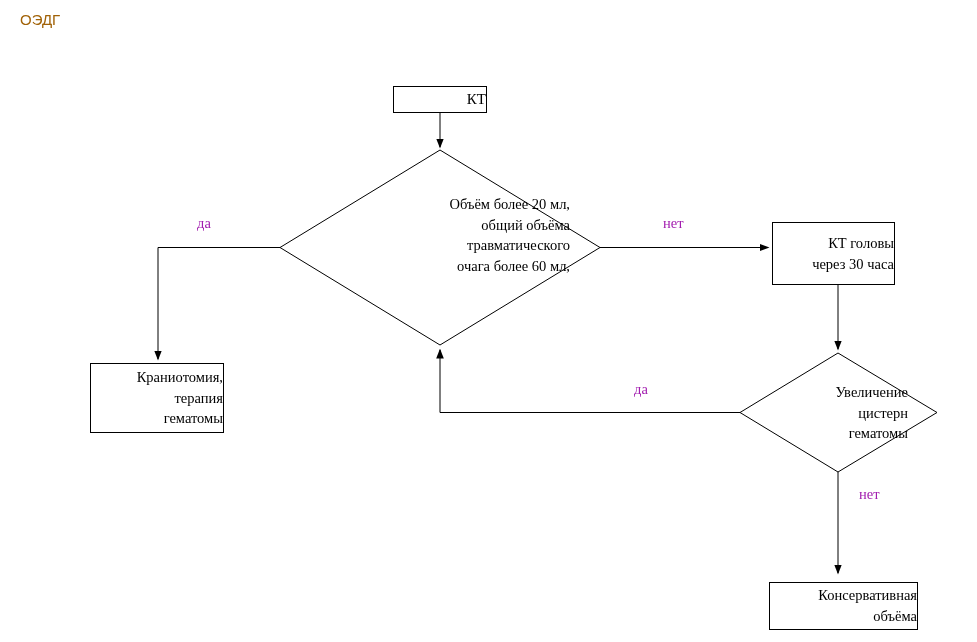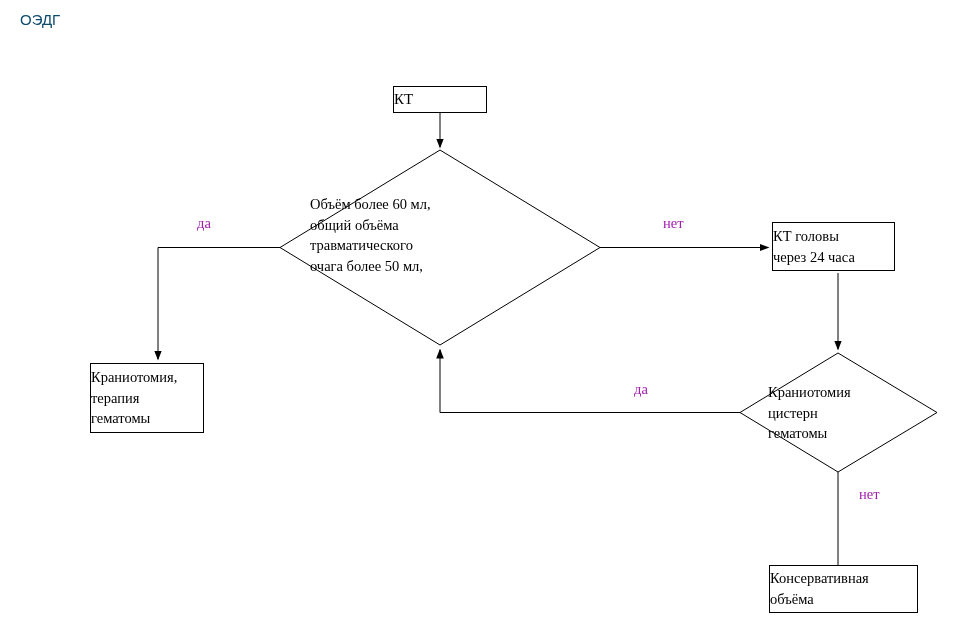--- a/index.html
+++ b/index.html
@@ -15,32 +15,32 @@
     color: #000000;
     font-family: "Liberation Serif", "DejaVu Serif", serif;
     overflow: hidden;
   }
   .page-title {
     position: absolute;
     left: 20px;
     top: 11px;
     font-family: "Liberation Sans", "DejaVu Sans", sans-serif;
     font-size: 15px;
-    color: #0c4a6e;
+    color: #a16207;
   }
   .flow-svg {
     position: absolute;
     left: 0;
     top: 0;
   }
   .node {
     position: absolute;
     display: flex;
     flex-direction: column;
-    align-items: flex-start;
+    align-items: flex-end;
     justify-content: center;
     text-align: center;
     font-size: 14.5px;
     line-height: 1.42;
     color: #000000;
   }
   .node span { display: block; white-space: nowrap; }
   .box {
     border: 1px solid #000000;
     background: #ffffff;
@@ -82,44 +82,44 @@
     <path d="M 740 412.5 H 440 V 350" fill="none" stroke="#000000" stroke-width="1" marker-end="url(#arrowhead)"></path>
 
     <path d="M 838 472 V 573" fill="none" stroke="#000000" stroke-width="1" marker-end="url(#arrowhead)"></path>
   </svg>
 
   <div class="node box" style="left:393px; top:86px; width:94px; height:27px; font-size:15px;">
     <span>КТ</span>
   </div>
 
   <div class="node" style="left:310px; top:194px; width:260px;">
-    <span>Объём более 60 мл,</span>
+    <span>Объём более 20 мл,</span>
     <span>общий объёма</span>
     <span>травматического</span>
-    <span>очага более 50 мл,</span>
+    <span>очага более 60 мл,</span>
   </div>
 
-  <div class="node box" style="left:90px; top:363px; width:114px; height:70px;">
+  <div class="node box" style="left:90px; top:363px; width:134px; height:70px;">
     <span>Краниотомия,</span>
     <span>терапия</span>
     <span>гематомы</span>
   </div>
 
-  <div class="node box" style="left:772px; top:222px; width:123px; height:49px;">
+  <div class="node box" style="left:772px; top:222px; width:123px; height:63px;">
     <span>КТ головы</span>
-    <span>через 24 часа</span>
+    <span>через 30 часа</span>
   </div>
 
   <div class="node" style="left:768px; top:382px; width:140px;">
-    <span>Краниотомия</span>
+    <span>Увеличение</span>
     <span>цистерн</span>
     <span>гематомы</span>
   </div>
 
-  <div class="node box" style="left:769px; top:565px; width:149px; height:48px;">
+  <div class="node box" style="left:769px; top:582px; width:149px; height:48px;">
     <span>Консервативная</span>
     <span>объёма</span>
   </div>
 
   <div class="edge-label" style="left:197px; top:215px;">да</div>
 
   <div class="edge-label" style="left:663px; top:215px;">нет</div>
 
   <div class="edge-label" style="left:634px; top:381px;">да</div>
 

